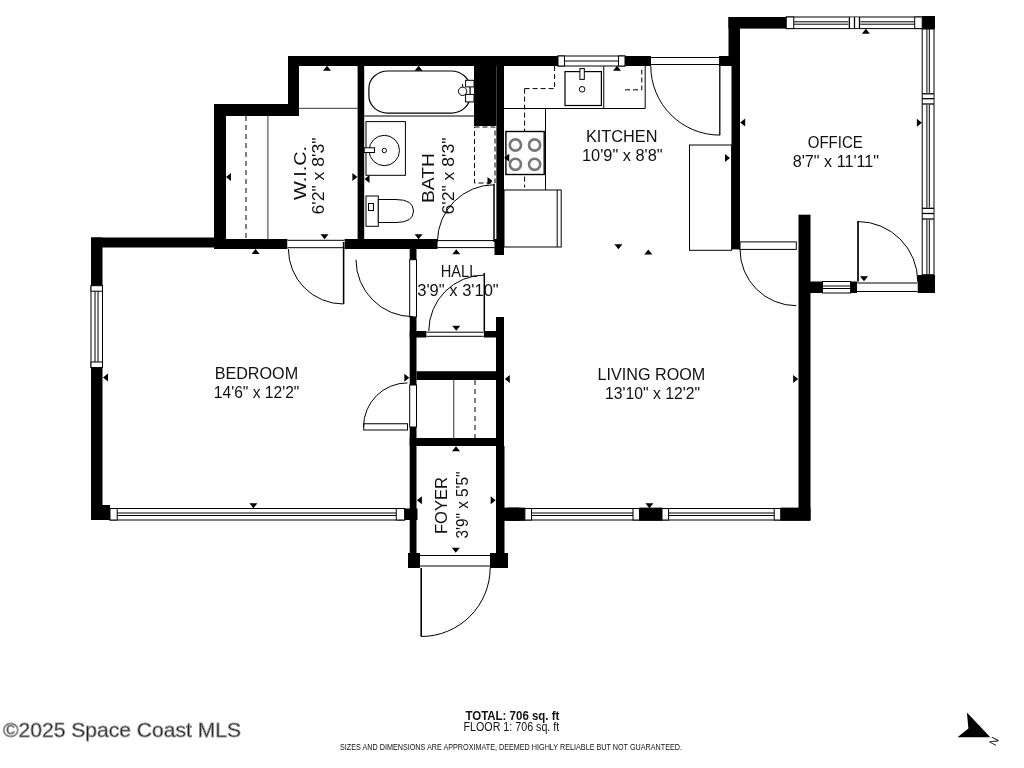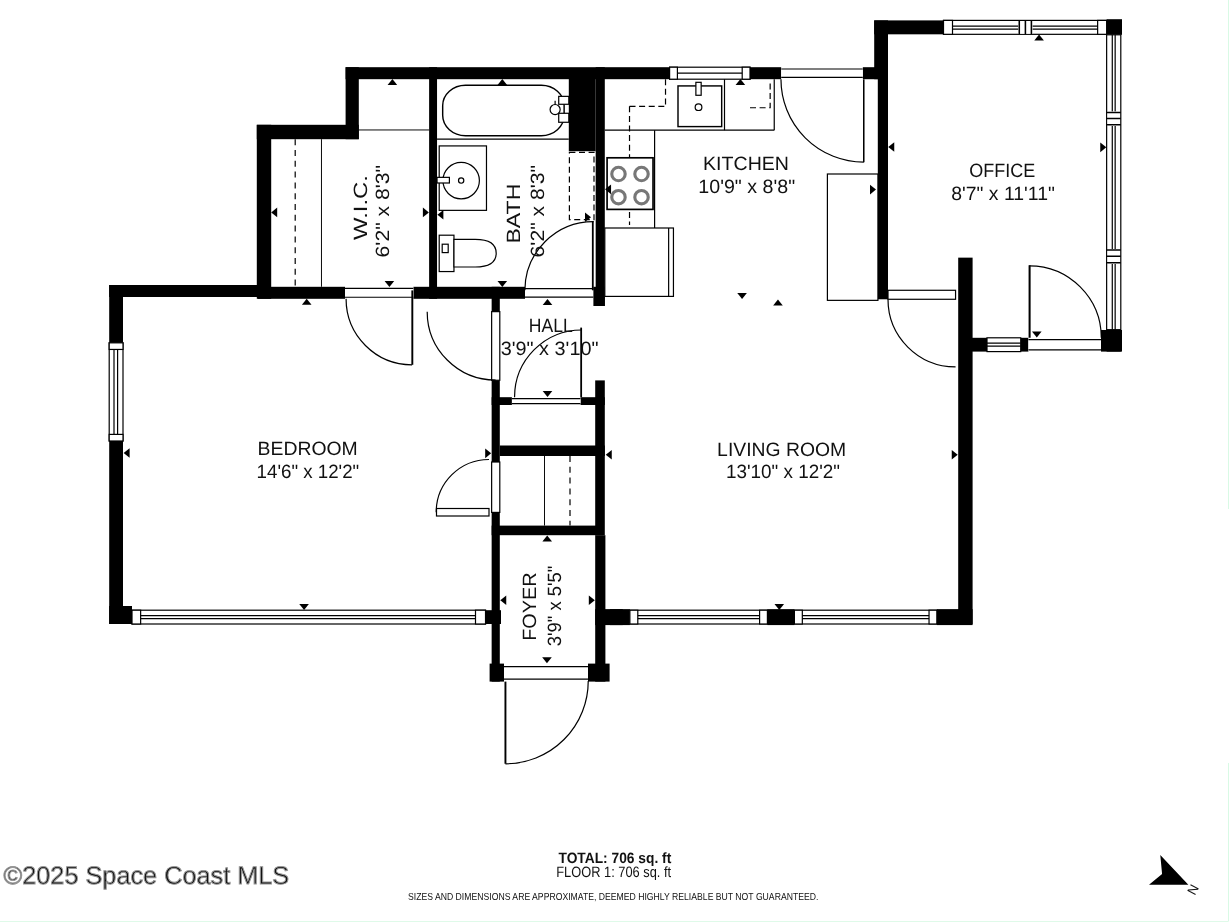--- a/index.html
+++ b/index.html
@@ -1,16 +1,16 @@
 <!DOCTYPE html>
 <html><head>
 <meta charset="utf-8">
 <style>
   html,body{margin:0;padding:0;background:#ffffff;}
-  .wrap{width:1024px;height:768px;position:relative;background:#86efac;overflow:hidden;}
+  .wrap{width:1024px;height:768px;position:relative;background:#fef9c3;overflow:hidden;}
   svg{position:absolute;left:0;top:0;}
   text{font-family:"Liberation Sans", sans-serif;fill:#111;-webkit-font-smoothing:antialiased;}
 </style>
 </head>
 <body>
 <div class="wrap">
 <svg width="1024" height="768" viewBox="0 0 1024 768">
 
 <rect x="0" y="0" width="1024" height="768" fill="#ffffff"></rect>
 

